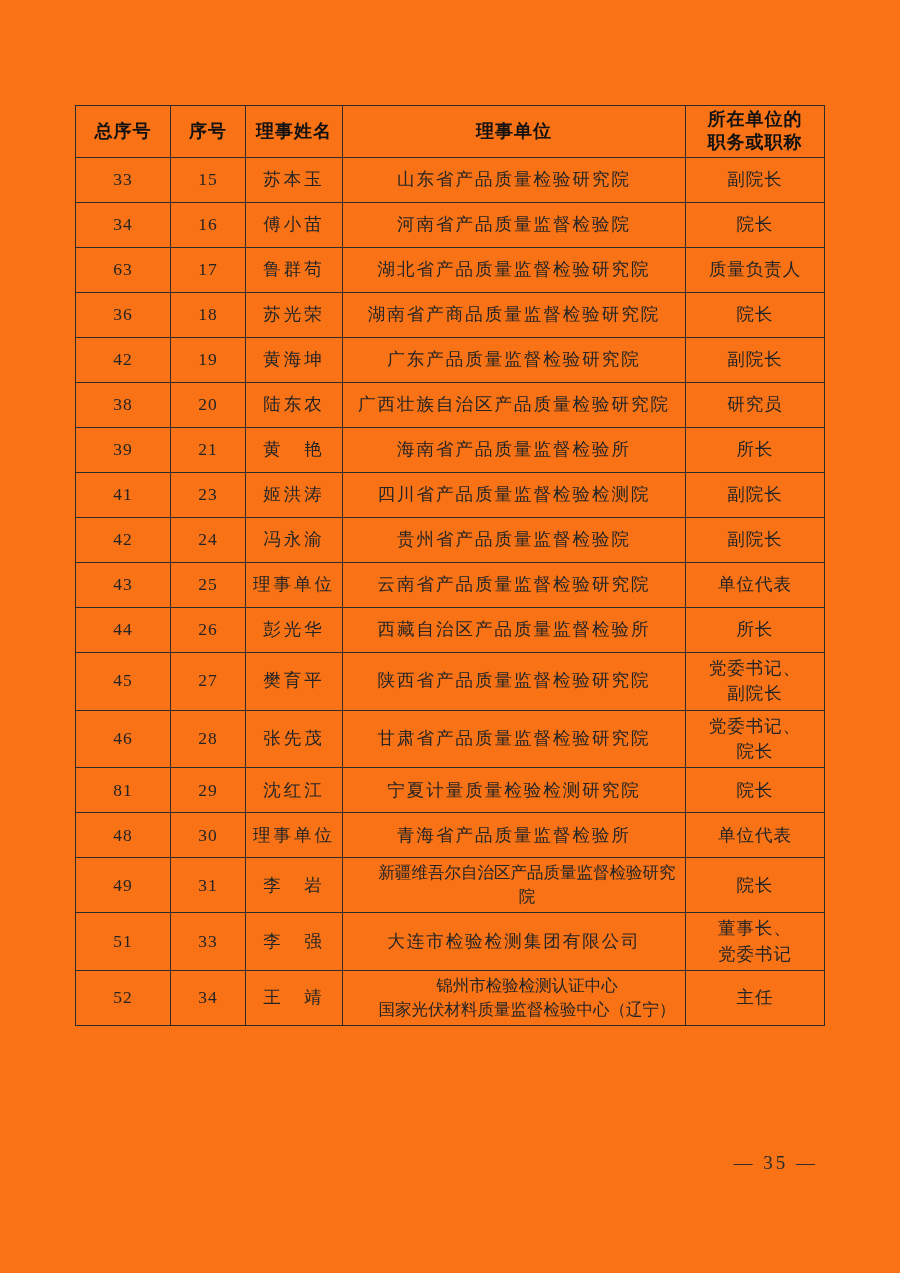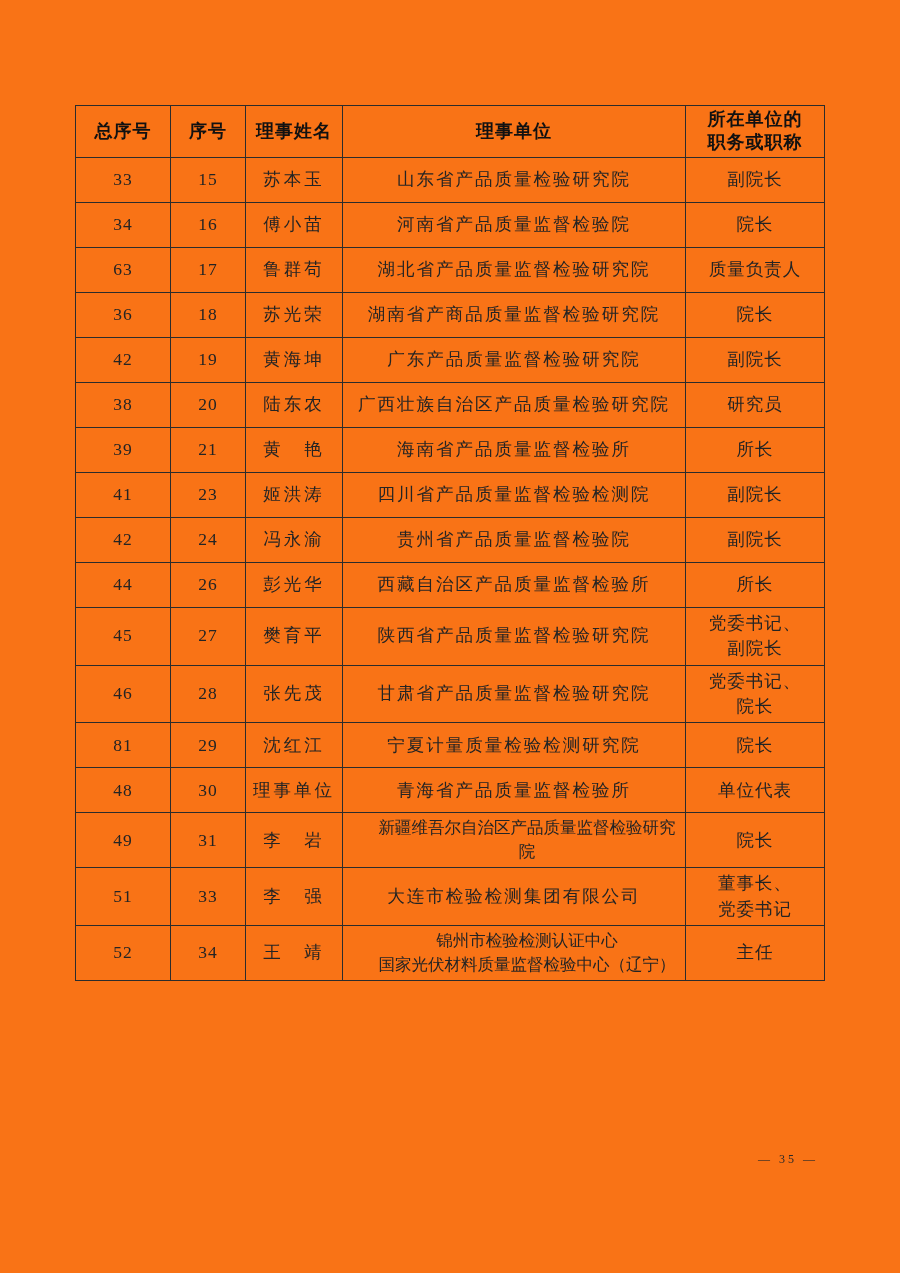--- a/index.html
+++ b/index.html
@@ -56,21 +56,21 @@
     white-space: pre;
     letter-spacing: 2px;
     line-height: 1.75;
   }
   td.c-unit.condensed { letter-spacing: 0px; font-size: 16.5px; padding-left: 28px; }
   td.c-pos { letter-spacing: 1px; line-height: 1.45; }
   .page-number {
     position: absolute;
     top: 1152px;
     right: 82px;
-    font-size: 12px;
+    font-size: 19px;
     letter-spacing: 3px;
     color: #2a2a2a;
     font-family: "Liberation Serif", "DejaVu Serif", serif;
   }
 </style>
 </head>
 <body>
 
 <div class="page">
   <table class="roster">
@@ -149,20 +149,27 @@
           <td class="c-pos">副院长</td>
         </tr>
         <tr>
           <td class="c-num">42</td>
           <td class="c-num">24</td>
           <td class="c-name">冯永渝</td>
           <td class="c-unit">贵州省产品质量监督检验院</td>
           <td class="c-pos">副院长</td>
         </tr>
         <tr>
+          <td class="c-num">43</td>
+          <td class="c-num">25</td>
+          <td class="c-name">理事单位</td>
+          <td class="c-unit">云南省产品质量监督检验研究院</td>
+          <td class="c-pos">单位代表</td>
+        </tr>
+        <tr>
           <td class="c-num">44</td>
           <td class="c-num">26</td>
           <td class="c-name">彭光华</td>
           <td class="c-unit">西藏自治区产品质量监督检验所</td>
           <td class="c-pos">所长</td>
         </tr>
         <tr>
           <td class="c-num">45</td>
           <td class="c-num">27</td>
           <td class="c-name">樊育平</td>

